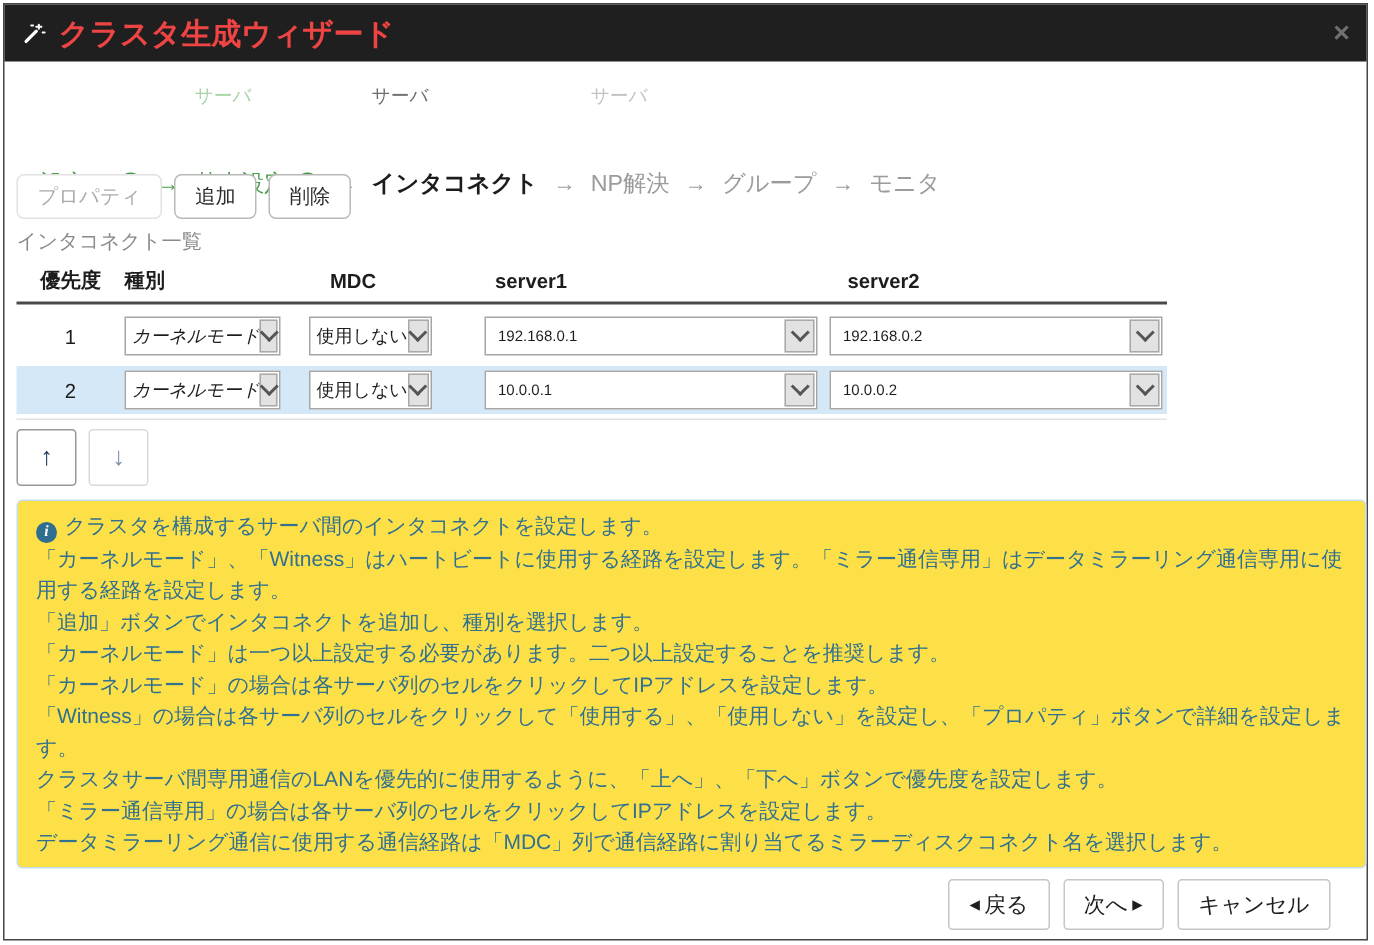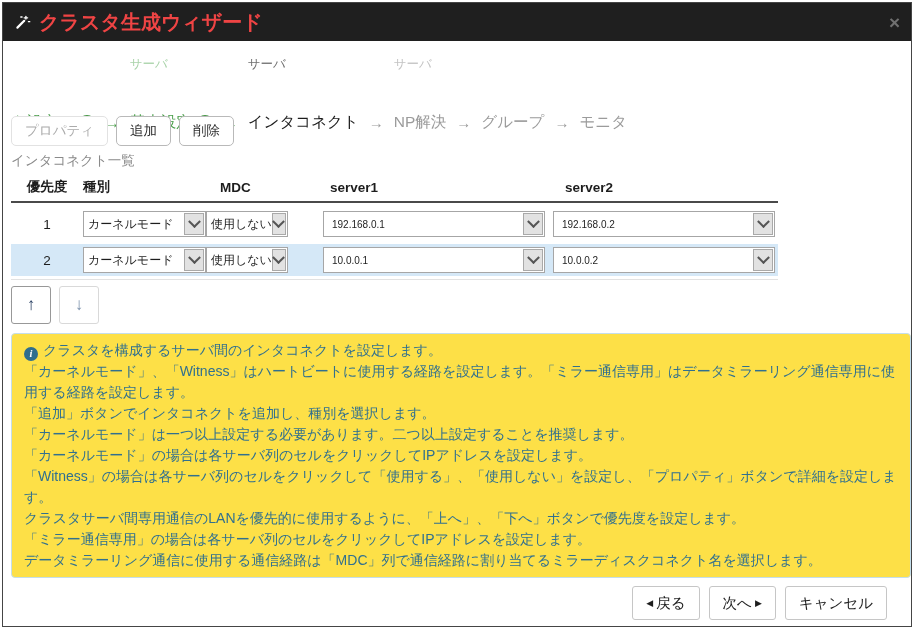--- a/index.html
+++ b/index.html
@@ -13,21 +13,21 @@
   .title{color:#ef4444;font-size:20px;font-weight:700;}
   .close{margin-left:auto;color:#707070;font-size:19px;font-weight:700;line-height:1;}
   .wand{display:flex;align-items:center;}
 
   
   .stepper{position:absolute;left:8px;top:52px;display:flex;align-items:flex-end;white-space:nowrap;}
   .step{display:flex;flex-direction:column;gap:36px;}
   .step-top{font-size:12.5px;height:19px;line-height:19px;}
   .step-main{display:flex;align-items:center;gap:5px;font-size:15.5px;height:25px;}
   .step.done .step-label{color:#4a9e4a;}
-  .step.current .step-label{color:#1c1c1c;font-weight:normal;}
+  .step.current .step-label{color:#1c1c1c;font-weight:bold;}
   .step.future .step-label{color:#9b9b9b;}
   .top-green{color:#a9d3a9;}
   .top-dark{color:#6f6f6f;}
   .top-light{color:#c3c3c3;}
   .check{width:16px;height:16px;border-radius:50%;background:#429442;color:#fff;font-size:11px;
          display:flex;align-items:center;justify-content:center;font-weight:bold;}
   .arr{font-size:15px;margin:0 10px;height:25px;line-height:25px;font-weight:bold;}
   .arr.g{color:#4a9e4a;}
   .arr.x{color:#9b9b9b;}
 
@@ -53,21 +53,21 @@
   .thead .c5{padding-left:12px;}
   .t-row{display:flex;align-items:center;height:32px;margin-top:4px;font-size:13.5px;color:#1d1d1d;}
   .t-row.first{margin-top:5px;}
   .t-row.selected{background:#d5e8f7;}
   .tfoot-line{height:1px;background:#e2e2e2;margin-top:3px;}
 
   
   .sel{height:26px;border:1px solid #a6a6a6;background:#fff;display:flex;align-items:center;
        color:#1d1d1d;box-sizing:border-box;}
   .sel-text{padding-left:4px;font-size:12px;white-space:nowrap;}
-  .sel.type{width:123px;}
+  .sel.type{width:104px;font-style:italic;}
   .sel.mdc{width:82px;}
   .sel.server{width:222px;}
   .sel.server .sel-text{padding-left:8px;font-size:10px;}
   .sel-btn{margin-left:auto;width:20px;height:22px;margin-right:1px;background:#e2e2e2;
            border:1px solid #a9a9a9;display:flex;align-items:center;justify-content:center;box-sizing:border-box;}
   .chev{width:7px;height:7px;border-right:2px solid #555;border-bottom:2px solid #555;
         transform:rotate(45deg) translate(-2px,-2px);}
 
   
   .arrows{position:absolute;left:8px;top:283px;display:flex;gap:8px;}

